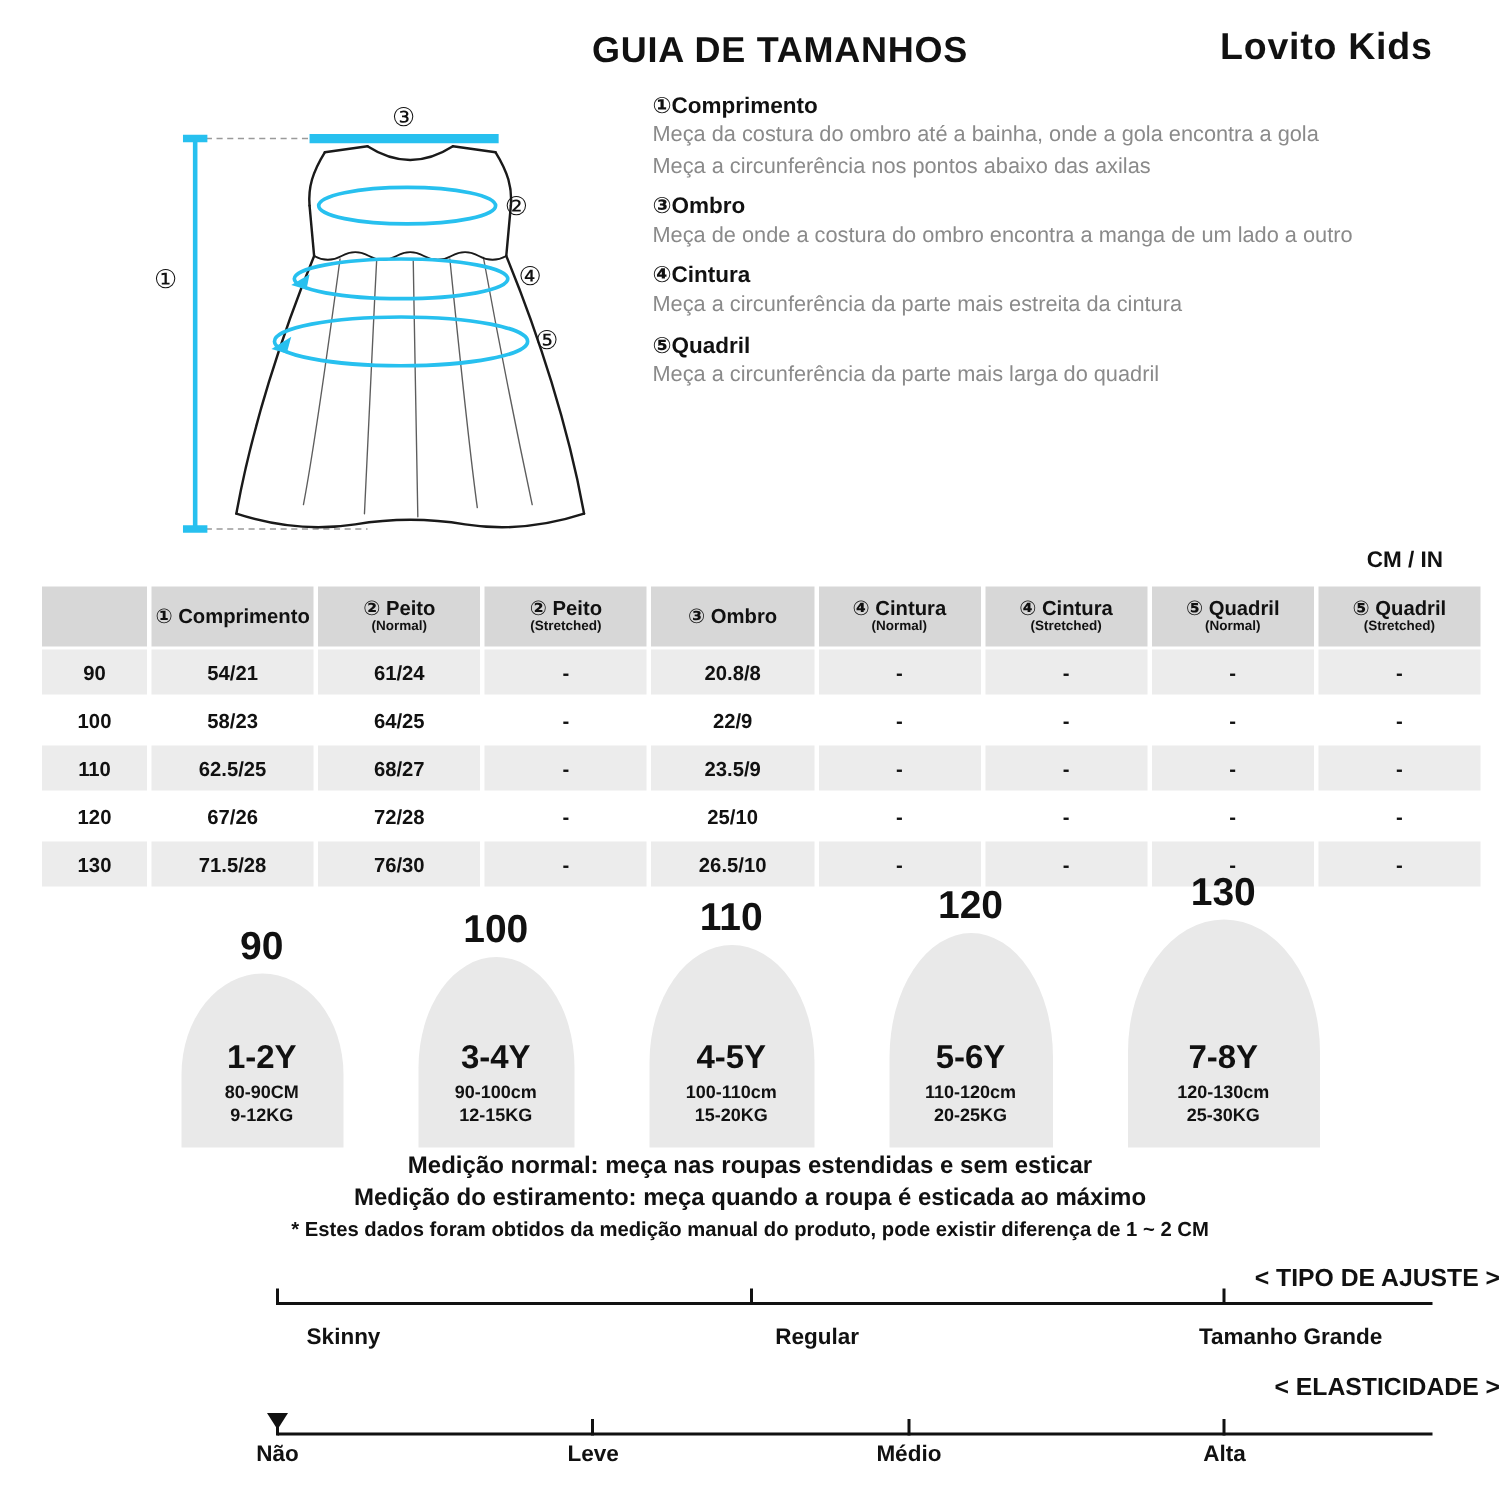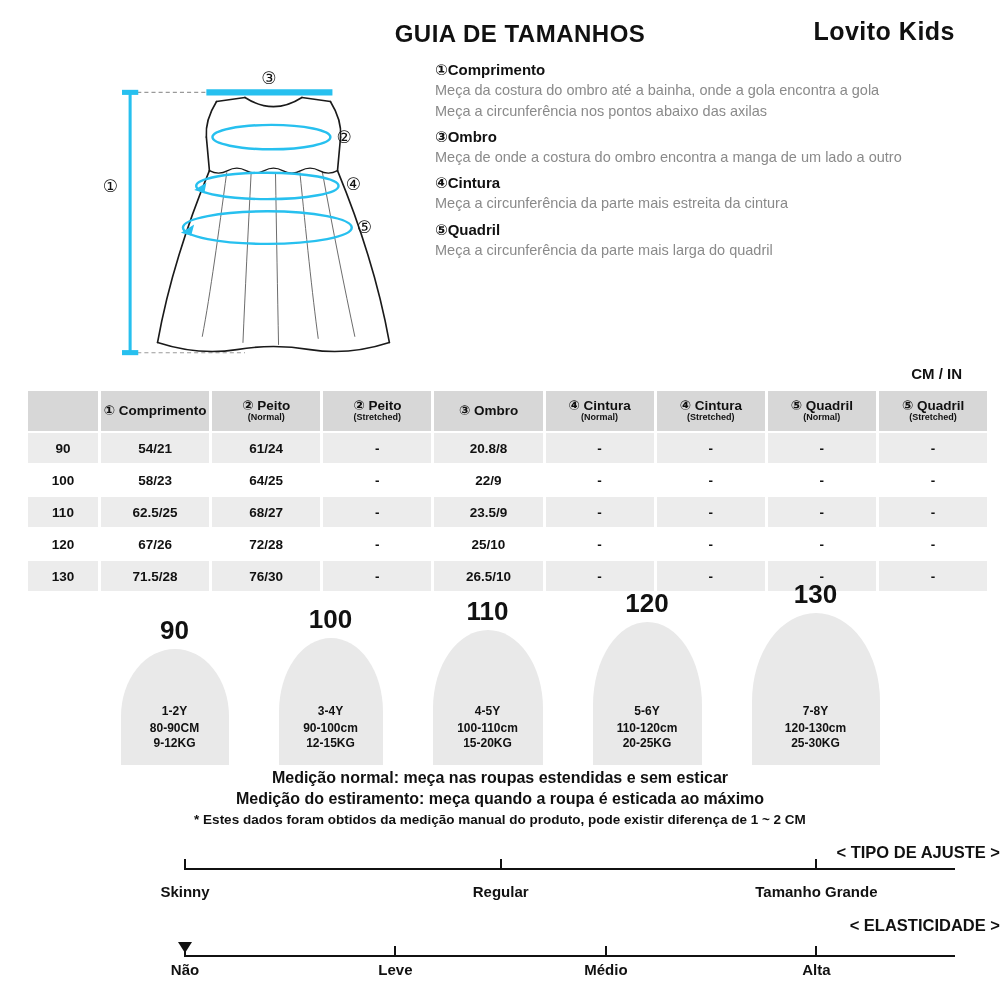--- a/index.html
+++ b/index.html
@@ -34,21 +34,21 @@
   .size-table tbody tr:nth-child(even) td { background:#ffffff; }
 
   
   .domes { position:absolute; top:590px; left:0; width:1000px; height:175px;
     display:flex; justify-content:center; align-items:flex-end; gap:50px; }
   .dome-group { display:flex; flex-direction:column; align-items:center; }
   .dome-number { font-size:26px; font-weight:bold; margin-bottom:3px; }
   .dome { background:#e9e9e9; border-radius:50% 50% 0 0 / 58% 58% 0 0;
     display:flex; flex-direction:column; justify-content:flex-end; align-items:center;
     padding-bottom:13px; box-sizing:border-box; }
-  .dome-age { font-size:12px; font-weight:bold; margin-bottom:3px; }
+  .dome-age { font-size:22px; font-weight:bold; margin-bottom:3px; }
   .dome-dim { font-size:12px; font-weight:bold; line-height:1.3; }
   .dome-group:nth-child(1) .dome { width:108px; height:116px; }
   .dome-group:nth-child(2) .dome { width:104px; height:127px; }
   .dome-group:nth-child(3) .dome { width:110px; height:135px; }
   .dome-group:nth-child(4) .dome { width:109px; height:143px; }
   .dome-group:nth-child(5) .dome { width:128px; height:152px; }
 
   
   .notes { position:absolute; top:768px; width:1000px; text-align:center; }
   .note-line { font-size:16px; font-weight:bold; line-height:1.3; }
@@ -59,21 +59,21 @@
   .fit-title { top:843px; }
   .elastic-title { top:916px; }
   .scale-line { position:absolute; left:185px; width:770px; height:11px; }
   .fit-line { top:859px; }
   .elastic-line { top:946px; }
   .scale-line .bar { position:absolute; left:0; right:0; bottom:0; height:2px; background:#111; }
   .scale-line .tick { position:absolute; bottom:0; width:2px; height:11px; background:#111; transform:translateX(-1px); }
   .scale-line .marker { position:absolute; bottom:4px; transform:translateX(-50%);
     width:0; height:0; border-left:7px solid transparent; border-right:7px solid transparent; border-top:11px solid #111; }
   .scale-labels { position:absolute; left:185px; width:770px; height:18px; }
-  .fit-labels { top:883px; }
+  .fit-labels { top:883px;margin-left:44px; }
   .elastic-labels { top:961px; }
   .scale-labels .lbl { position:absolute; transform:translateX(-50%); font-size:15px; font-weight:bold; white-space:nowrap; }
 </style>
 </head>
 <body>
 
 <div class="page">
 
   <div class="page-title">GUIA DE TAMANHOS</div>
   <div class="brand">Lovito Kids</div>

